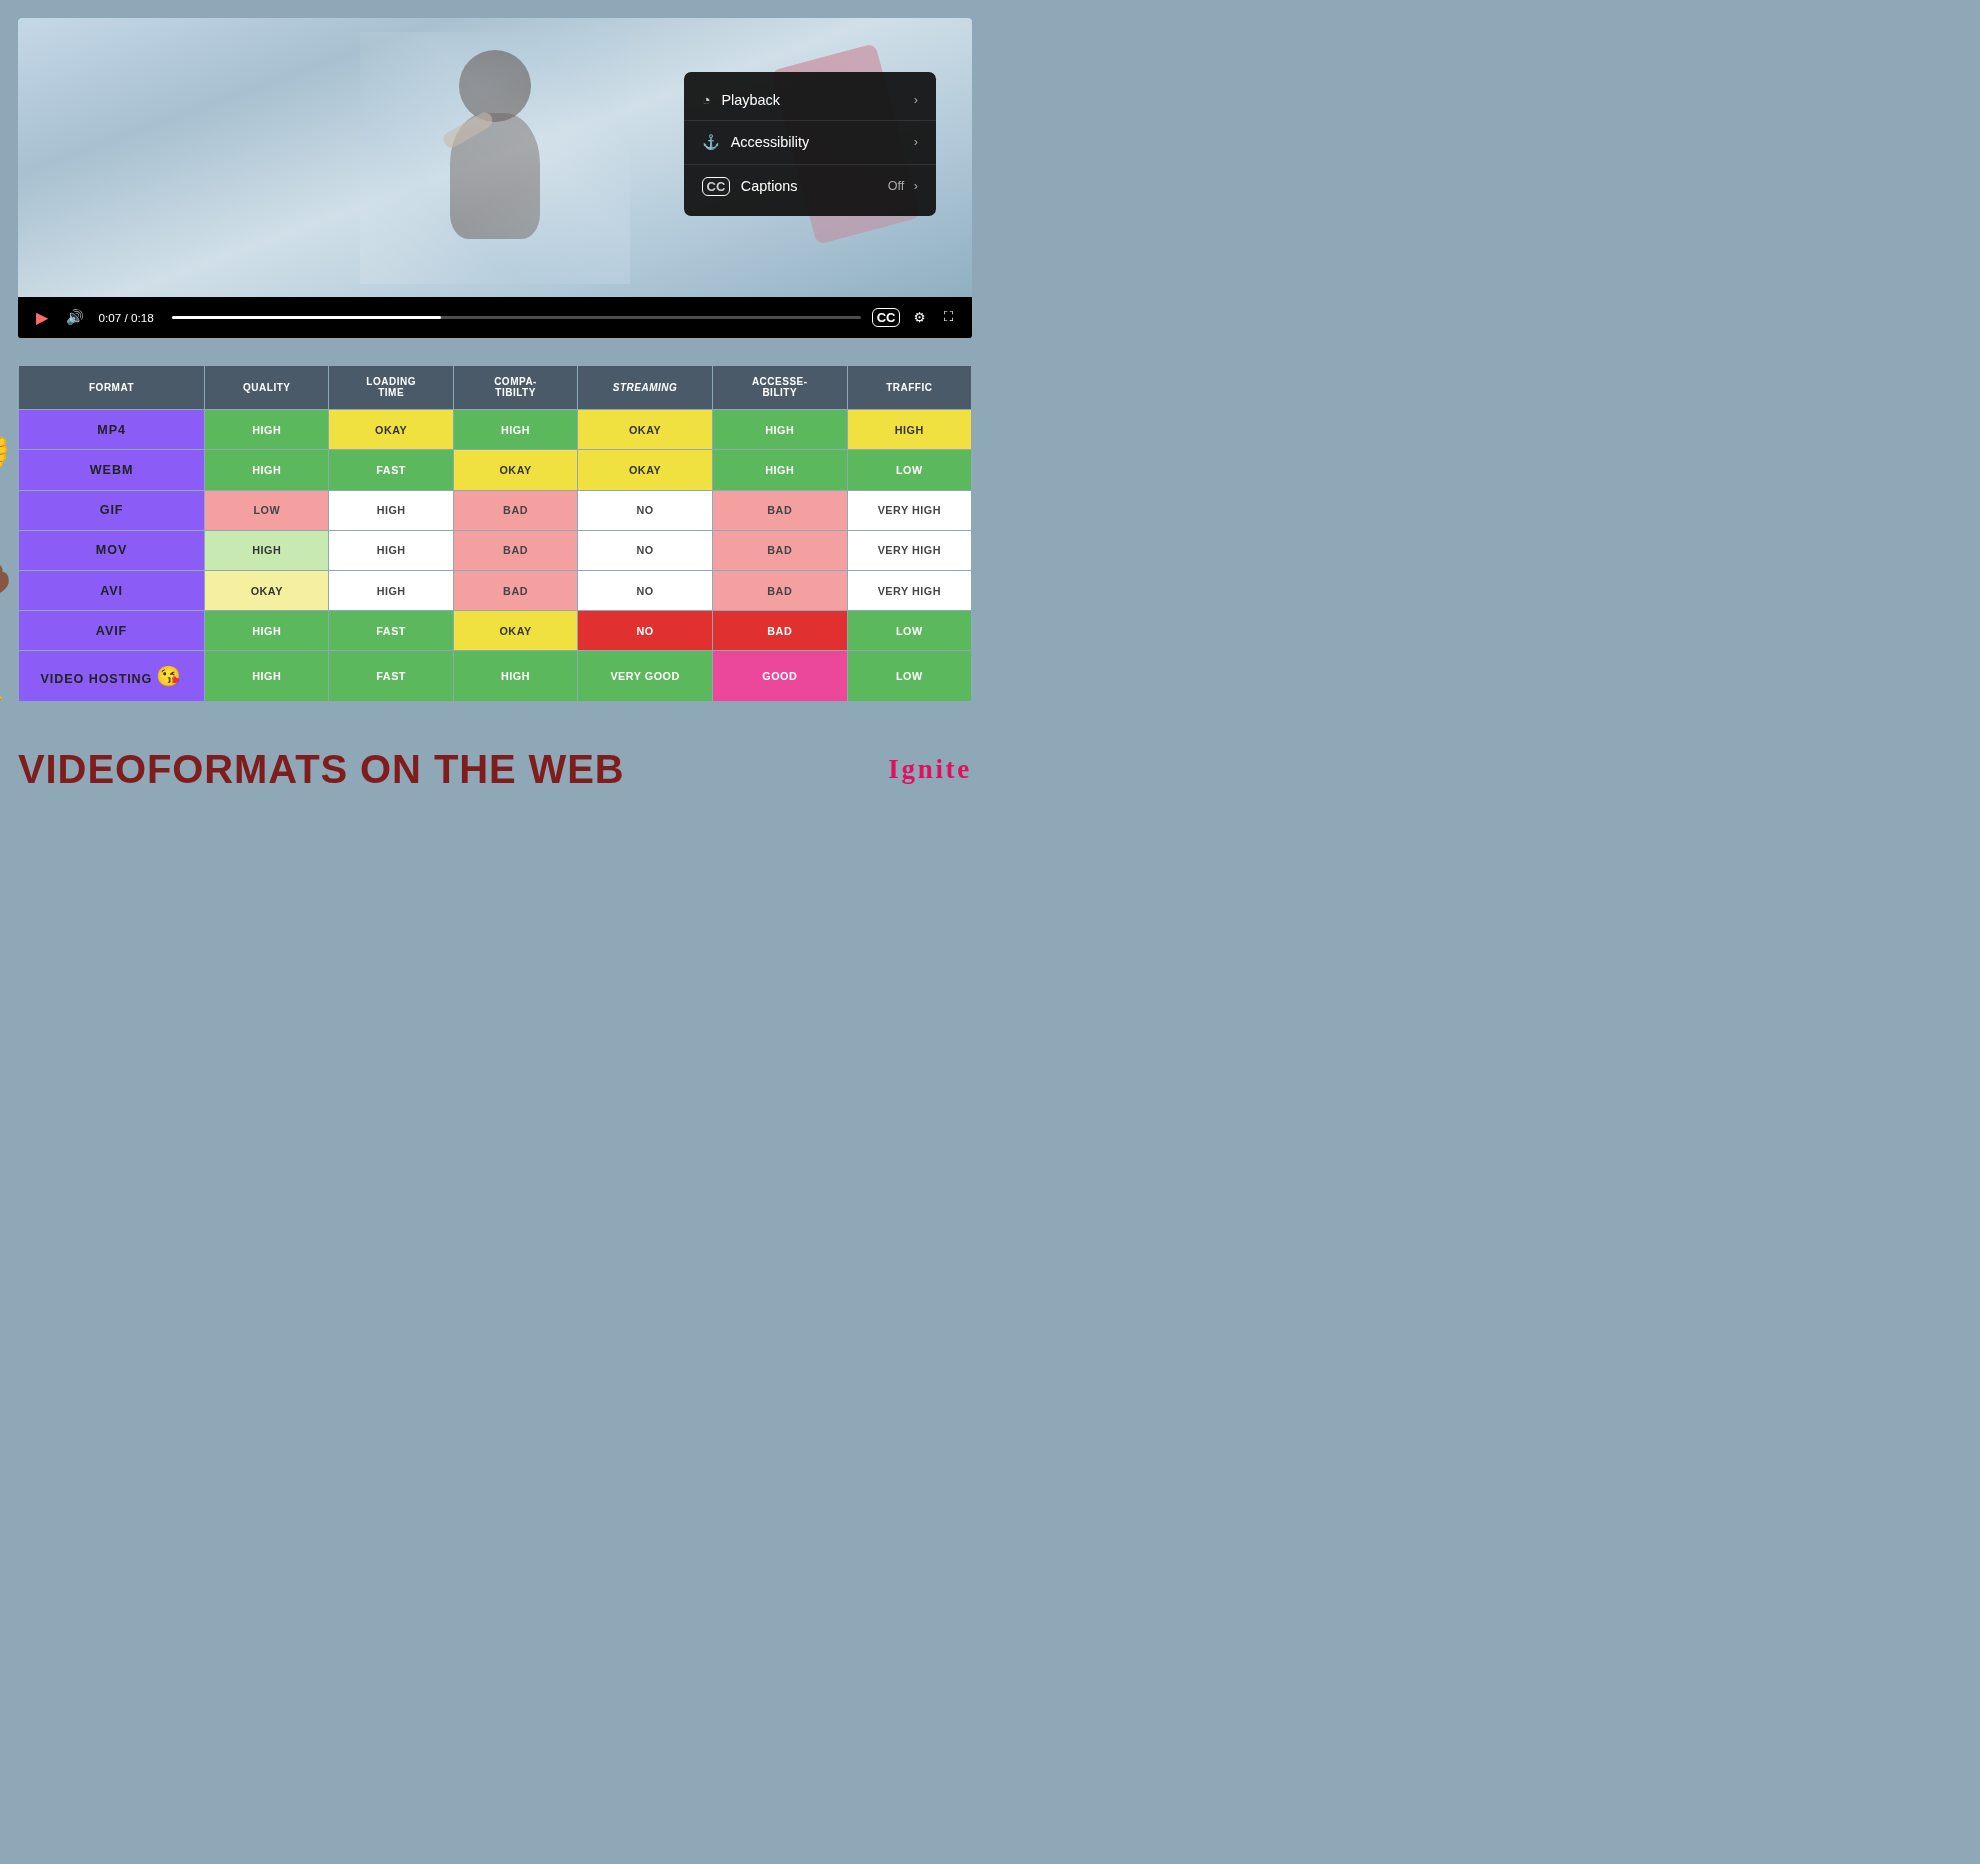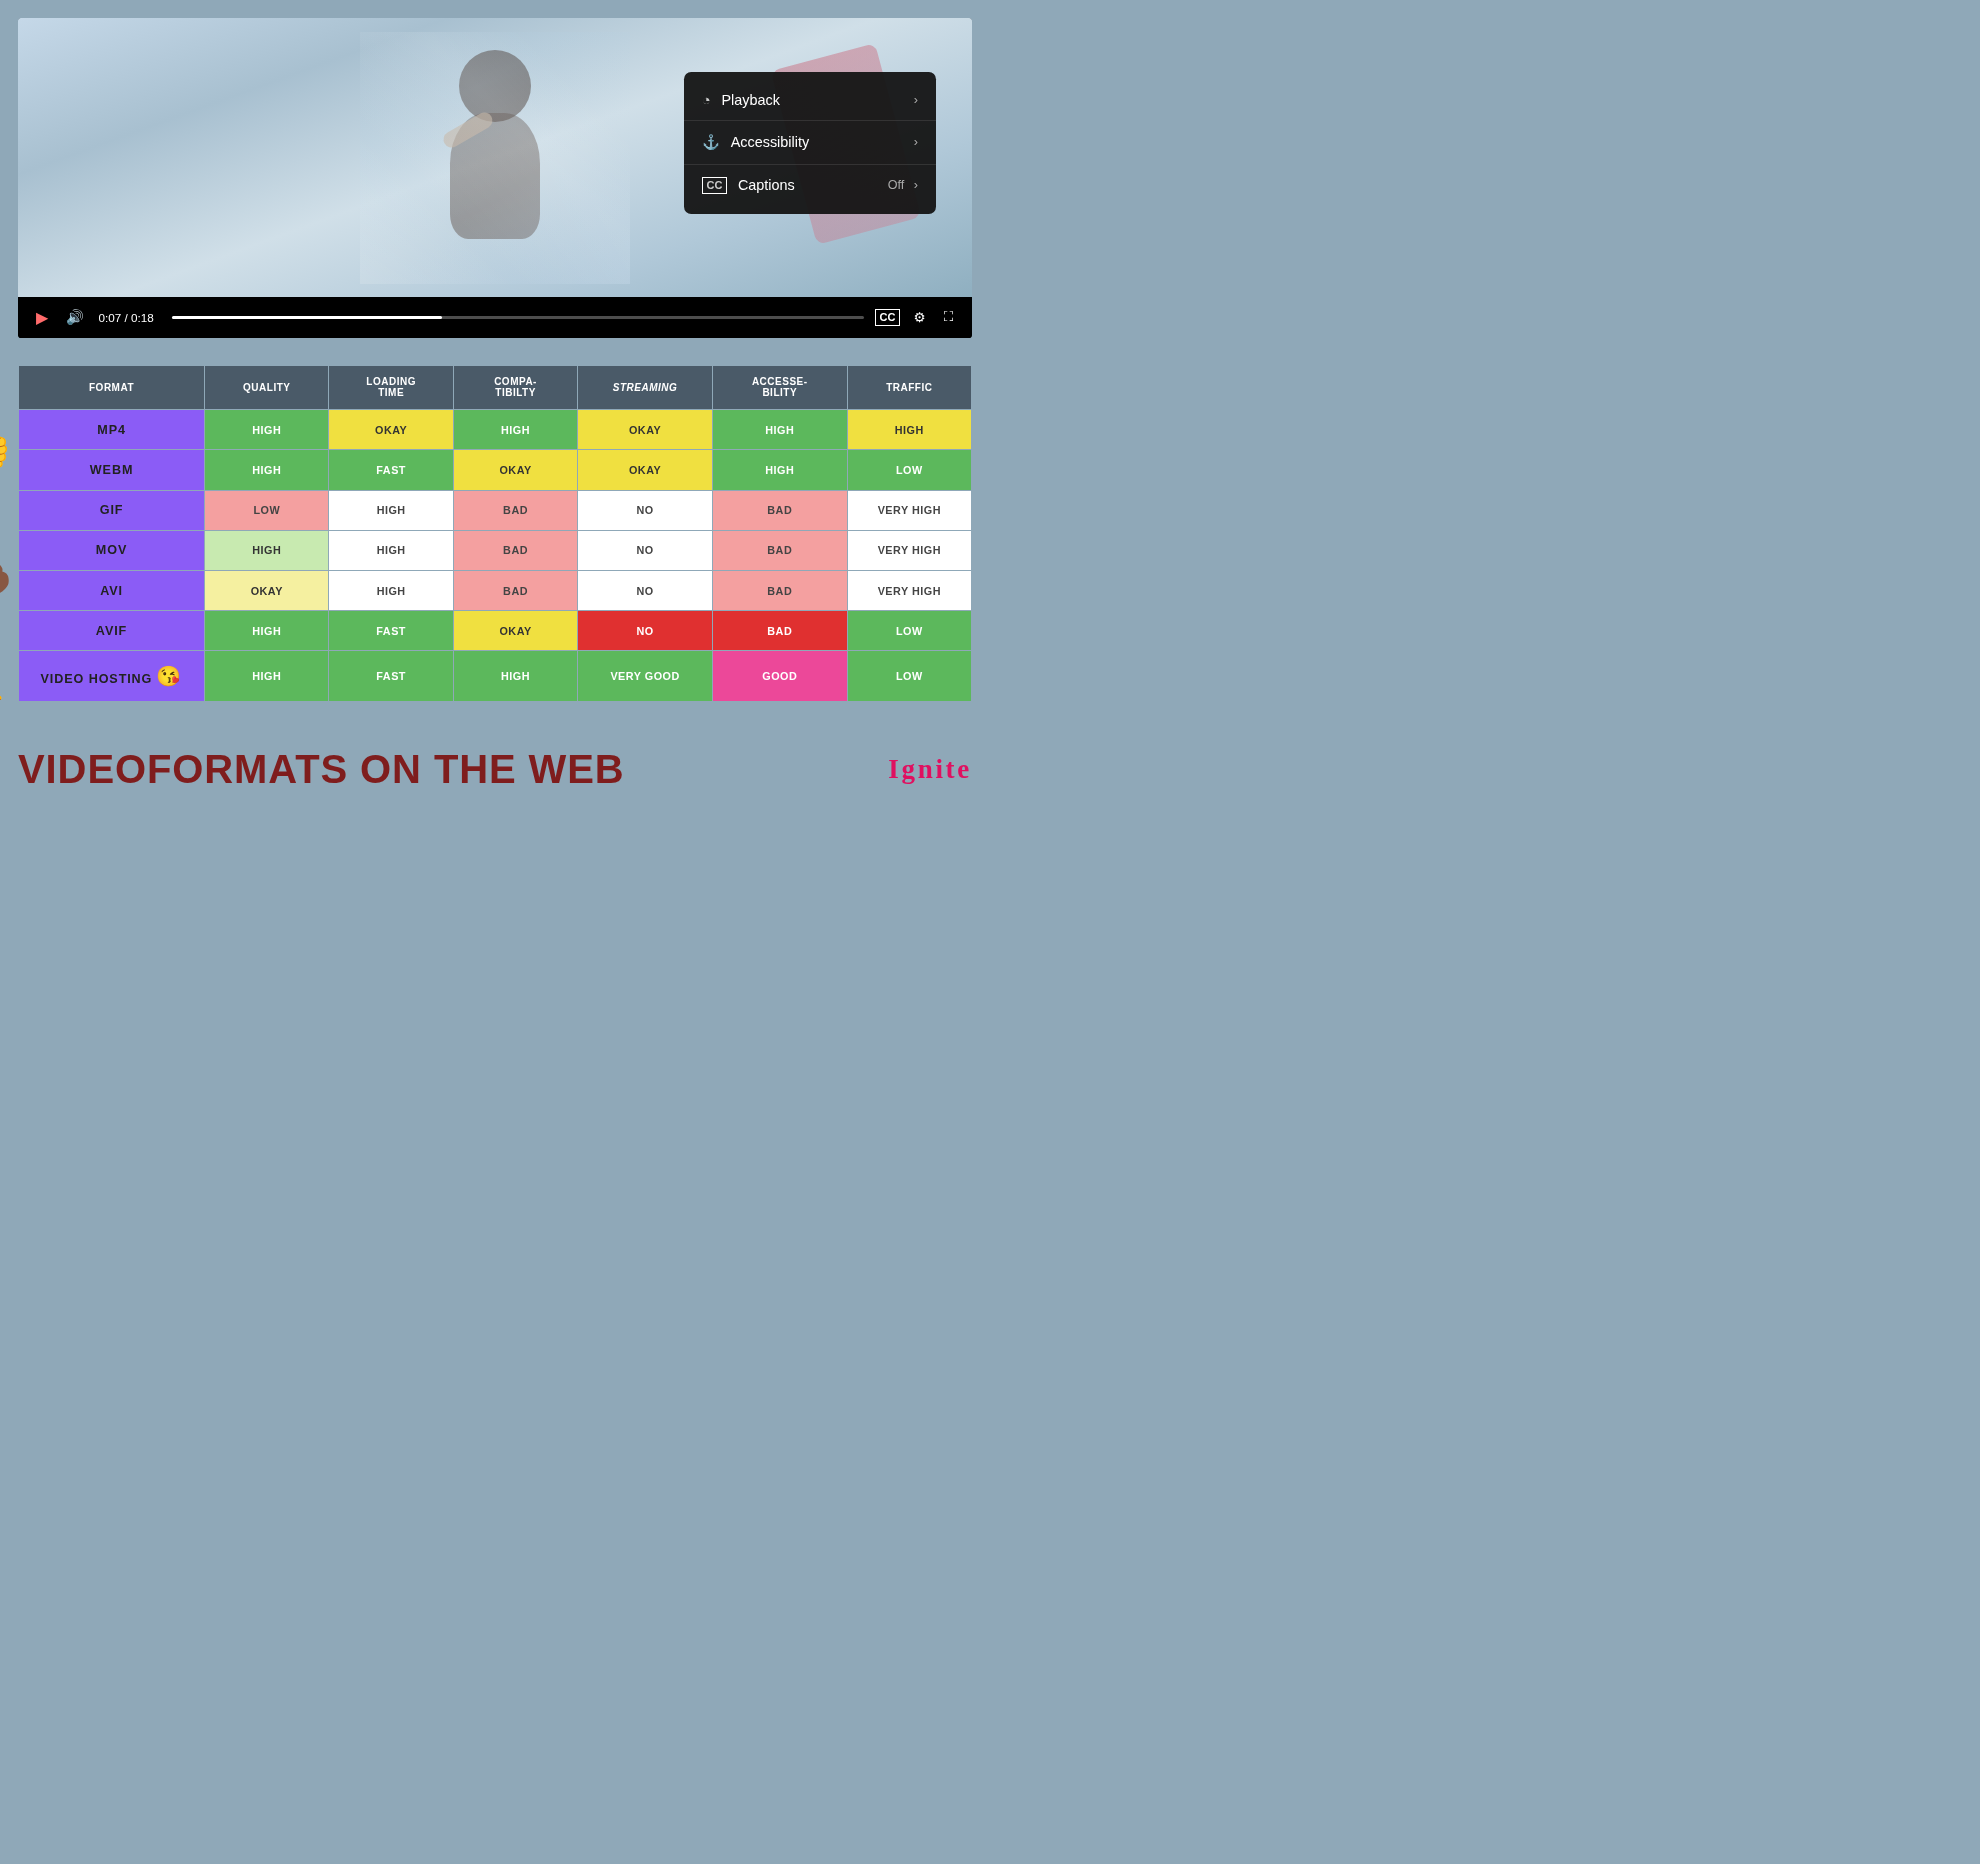--- a/index.html
+++ b/index.html
@@ -151,22 +151,22 @@
       cursor: pointer;
       font-size: 13.5px;
       padding: 2.7px 4.5px;
       display: flex;
       align-items: center;
       justify-content: center;
     }
 
     .cc-btn {
       border: 1.8px solid #fff;
-      border-radius: 0;
-      font-size: 11px;
+      border-radius: 6px;
+      font-size: 13px;
       font-weight: bold;
       padding: 1.8px 3.6px;
       line-height: 1;
     }
 
     
     .table-wrapper {
       position: relative;
       width: 100%;
       margin-bottom: 27px;

